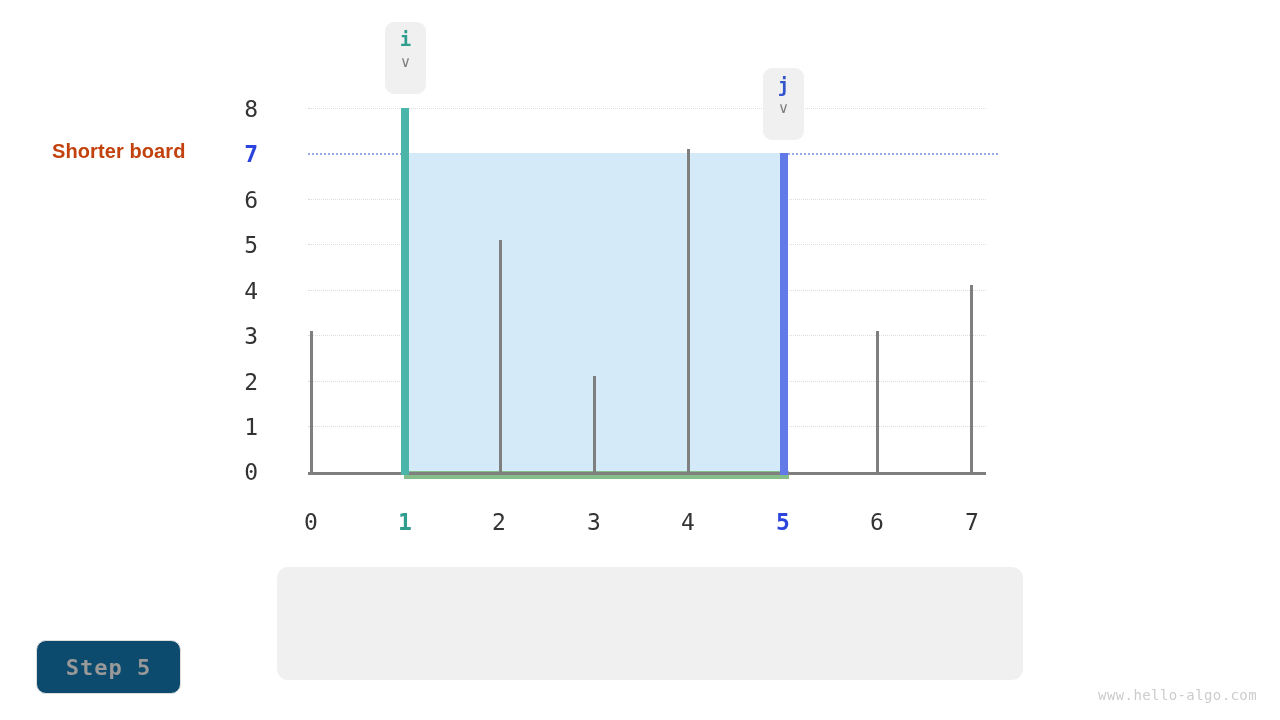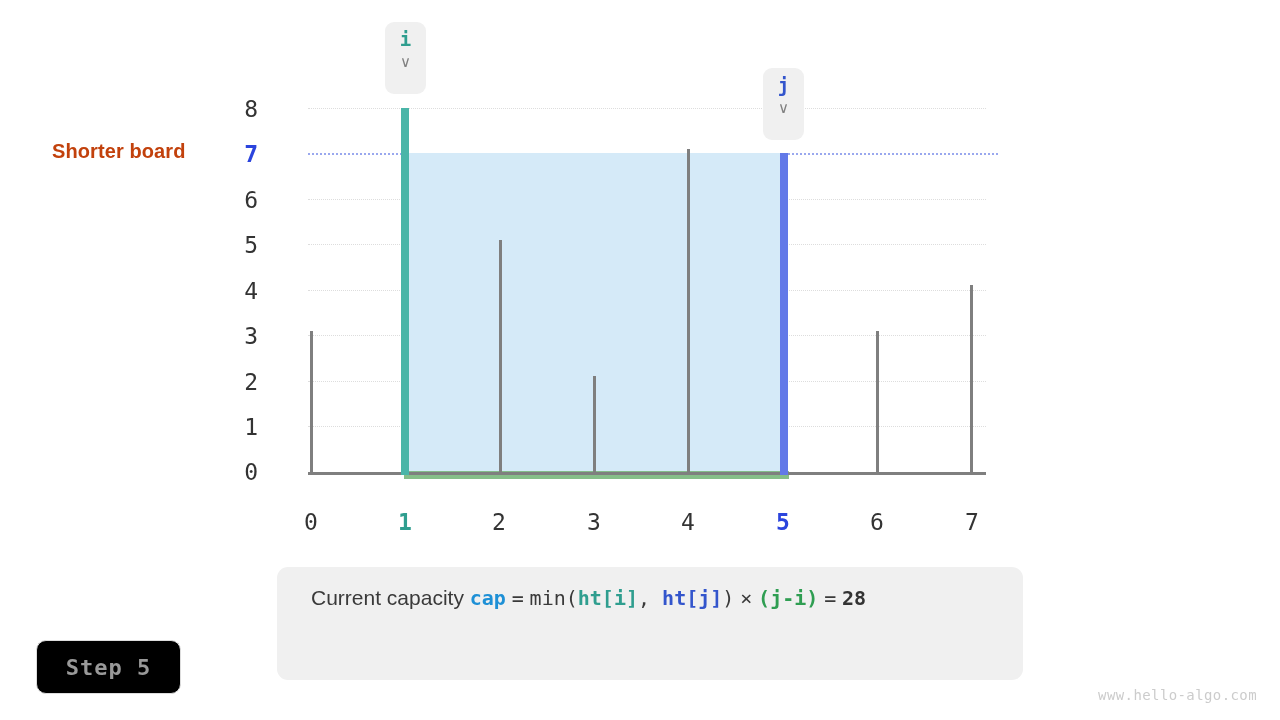--- a/index.html
+++ b/index.html
@@ -177,21 +177,21 @@
 
   
   #step-badge {
     position: absolute;
     left: 36px;
     top: 640px;
     width: 145px;
     height: 54px;
     border: 1.5px solid #dddddd;
     border-radius: 10px;
-    background: #000000;
+    background: #0c4a6e;
     display: flex;
     align-items: center;
     justify-content: center;
     box-sizing: border-box;
   }
   #step-badge .steptext {
     font-family: "DejaVu Sans Mono", "Liberation Mono", monospace;
     font-size: 22px;
     font-weight: bold;
     color: #999999;
@@ -268,30 +268,20 @@
   <span class="pname">i</span>
   <span class="chev">∨</span>
 </div>
 <div class="pointer-badge" id="pointer-badge-j">
   <span class="pname">j</span>
   <span class="chev">∨</span>
 </div>
 
 <div id="formula-panel">
 
-  <div class="formula-line">
-    <span>Current capacity</span>
-    <span class="mono b c-cap">cap</span>
-    <span class="mono c-plain">=</span>
-    <span class="mono c-plain">min(</span><span class="mono b c-hti">ht[i]</span><span class="mono c-plain">, </span><span class="mono b c-htj">ht[j]</span><span class="mono c-plain">)</span>
-    <span class="mono c-plain">×</span>
-    <span class="mono b c-ji">(j-i)</span>
-    <span class="mono c-plain">=</span>
-    <span class="mono b c-num">28</span>
-  </div>
 
 
 </div>
 
 <div id="step-badge">
   <span class="steptext">Step 5</span>
 </div>
 
 <div id="watermark">www.hello-algo.com</div>
 

